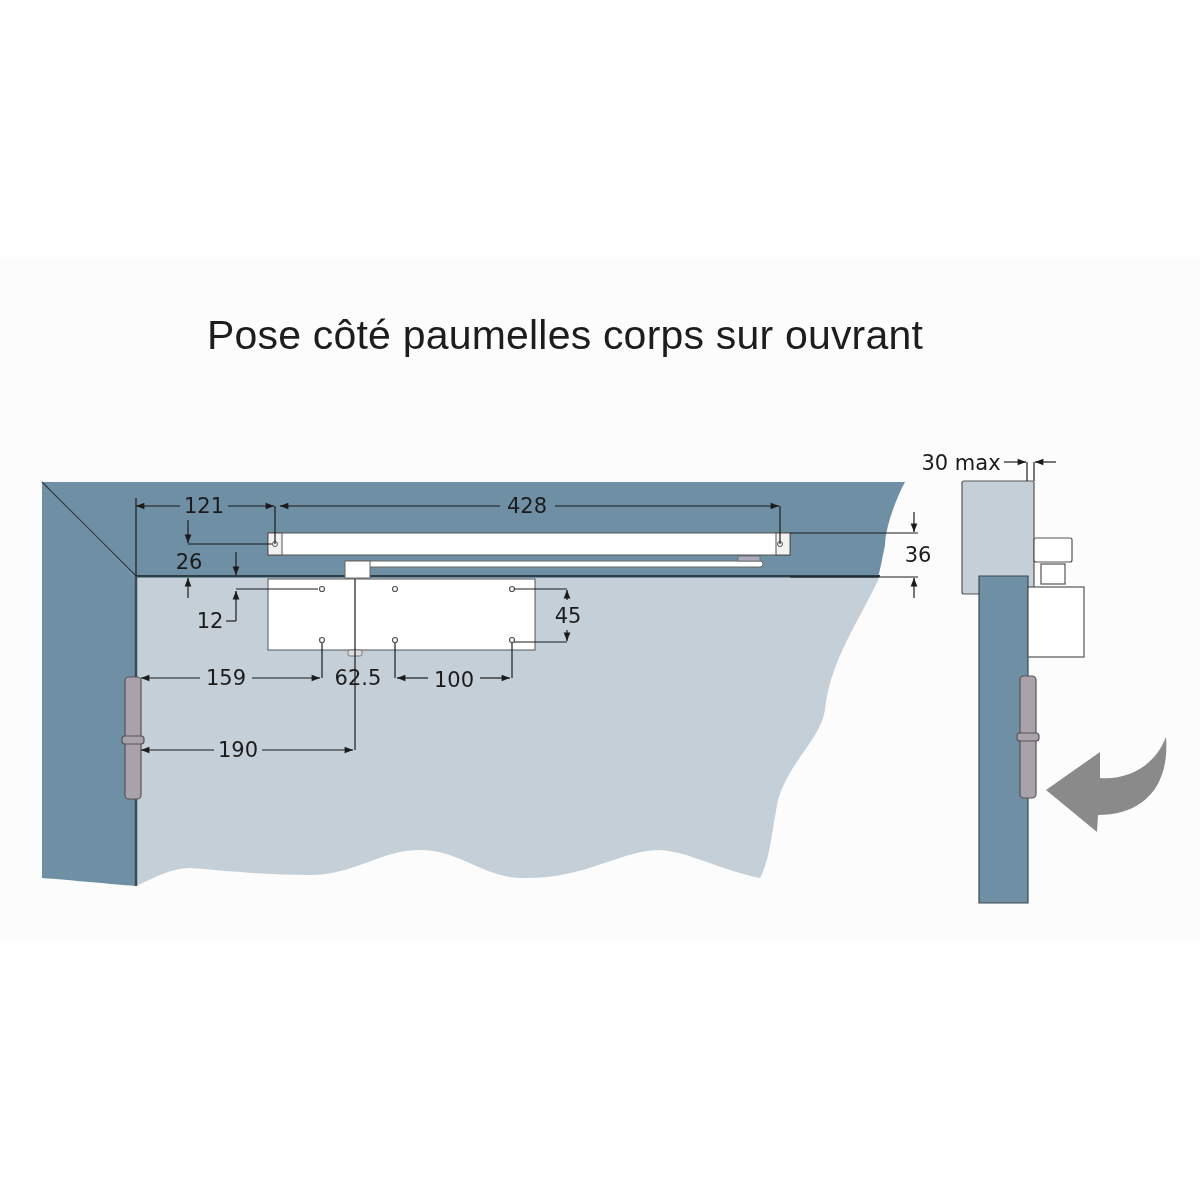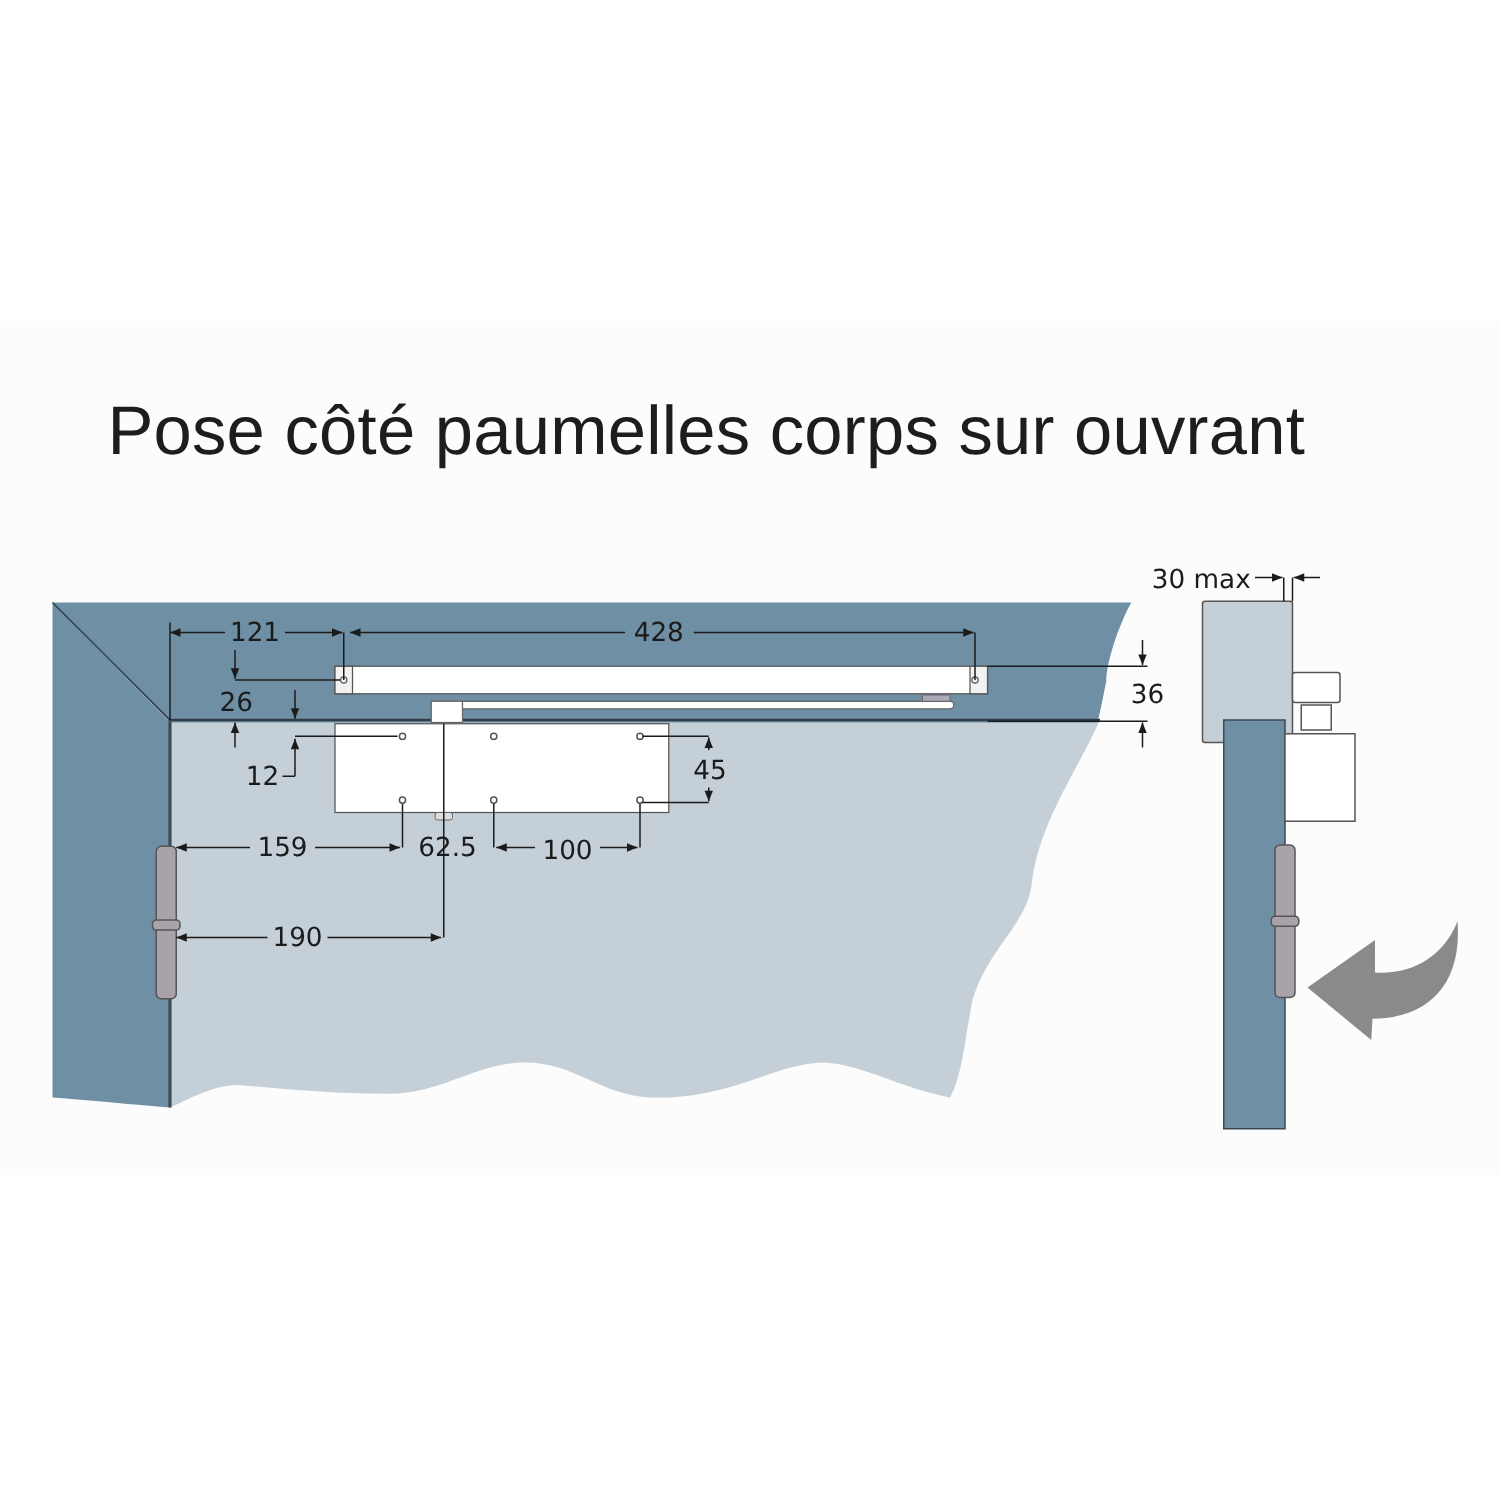--- a/index.html
+++ b/index.html
@@ -1,20 +1,20 @@
 <!DOCTYPE html>
 <html><head>
 <meta charset="utf-8">
 <style>
   html, body { margin: 0; padding: 0; background: #ffffff; }
   body { width: 1200px; height: 1200px; position: relative; overflow: hidden;
          font-family: "DejaVu Sans", sans-serif; }
   .panel { position: absolute; left: 0; top: 257px; width: 1200px; height: 683px; background: #fbfcfb; }
   .title { position: absolute; left: 0; width: 1130px; top: 312px; text-align: center;
-           font-family: "Liberation Sans", sans-serif; font-size: 55px; color: #1d1d1d; letter-spacing: 0.2px; }
+           font-family: "Liberation Sans", sans-serif; font-size: 41px; color: #1d1d1d; letter-spacing: 0.2px; }
   svg { position: absolute; left: 0; top: 0; }
   .dim { font-family: "DejaVu Sans", sans-serif; font-size: 21px; fill: #1b1b1b; }
 </style>
 </head>
 <body>
 
 <div class="panel"></div>
 <div class="title">Pose côté paumelles corps sur ouvrant</div>
 
 <svg width="1200" height="1200" viewBox="0 0 1200 1200">

